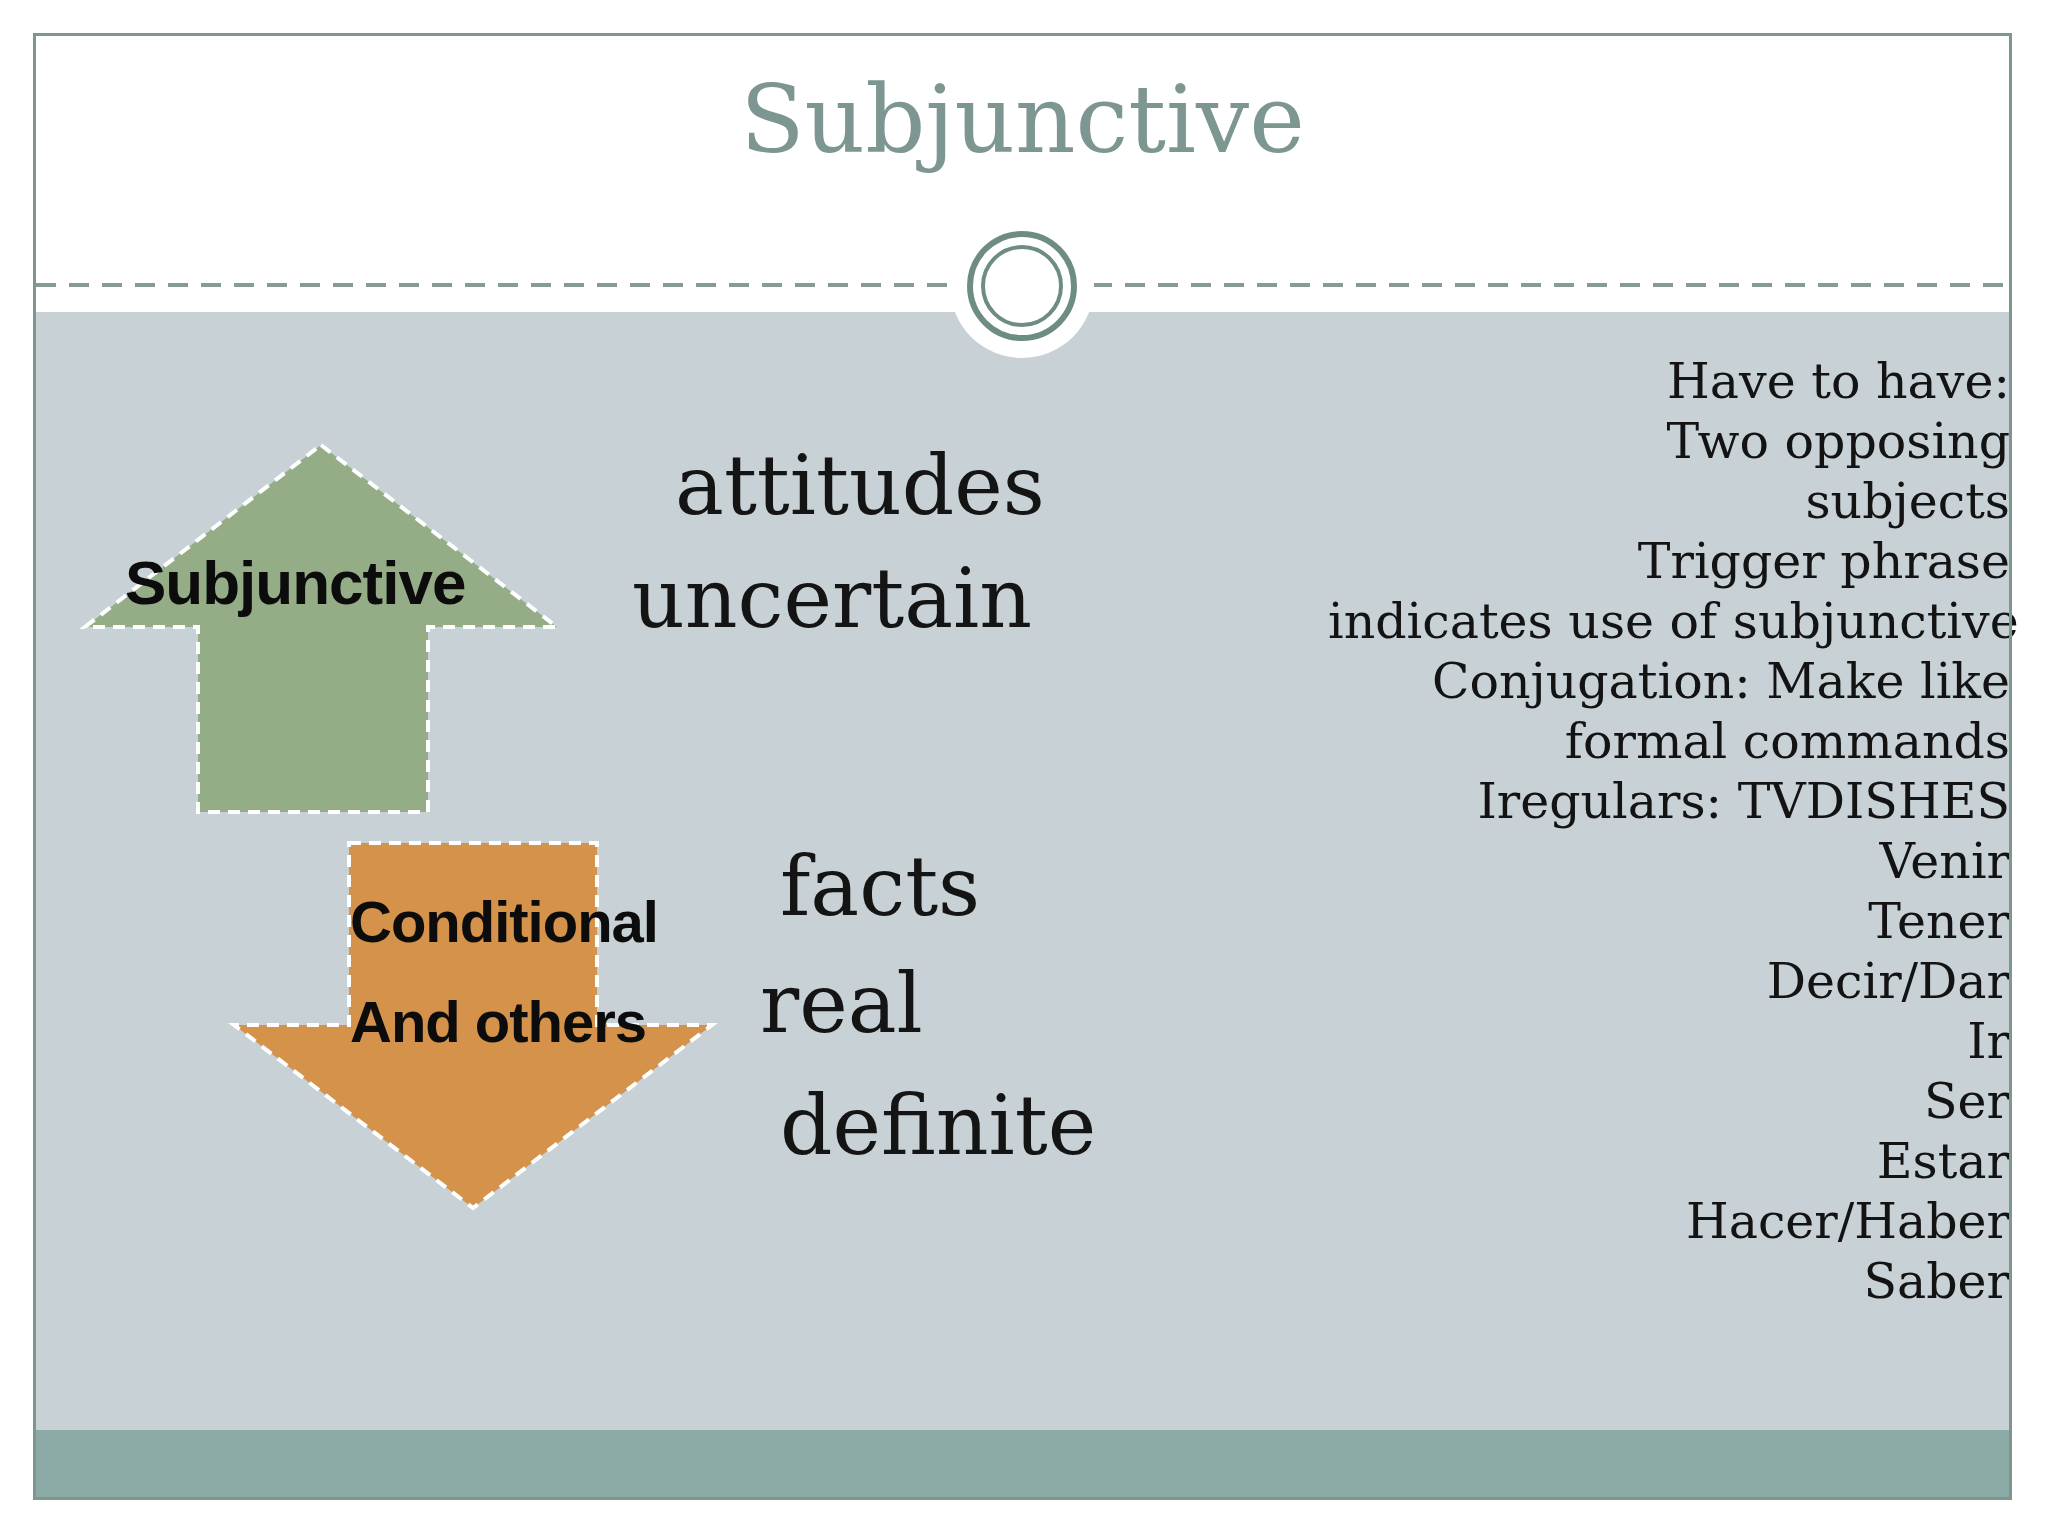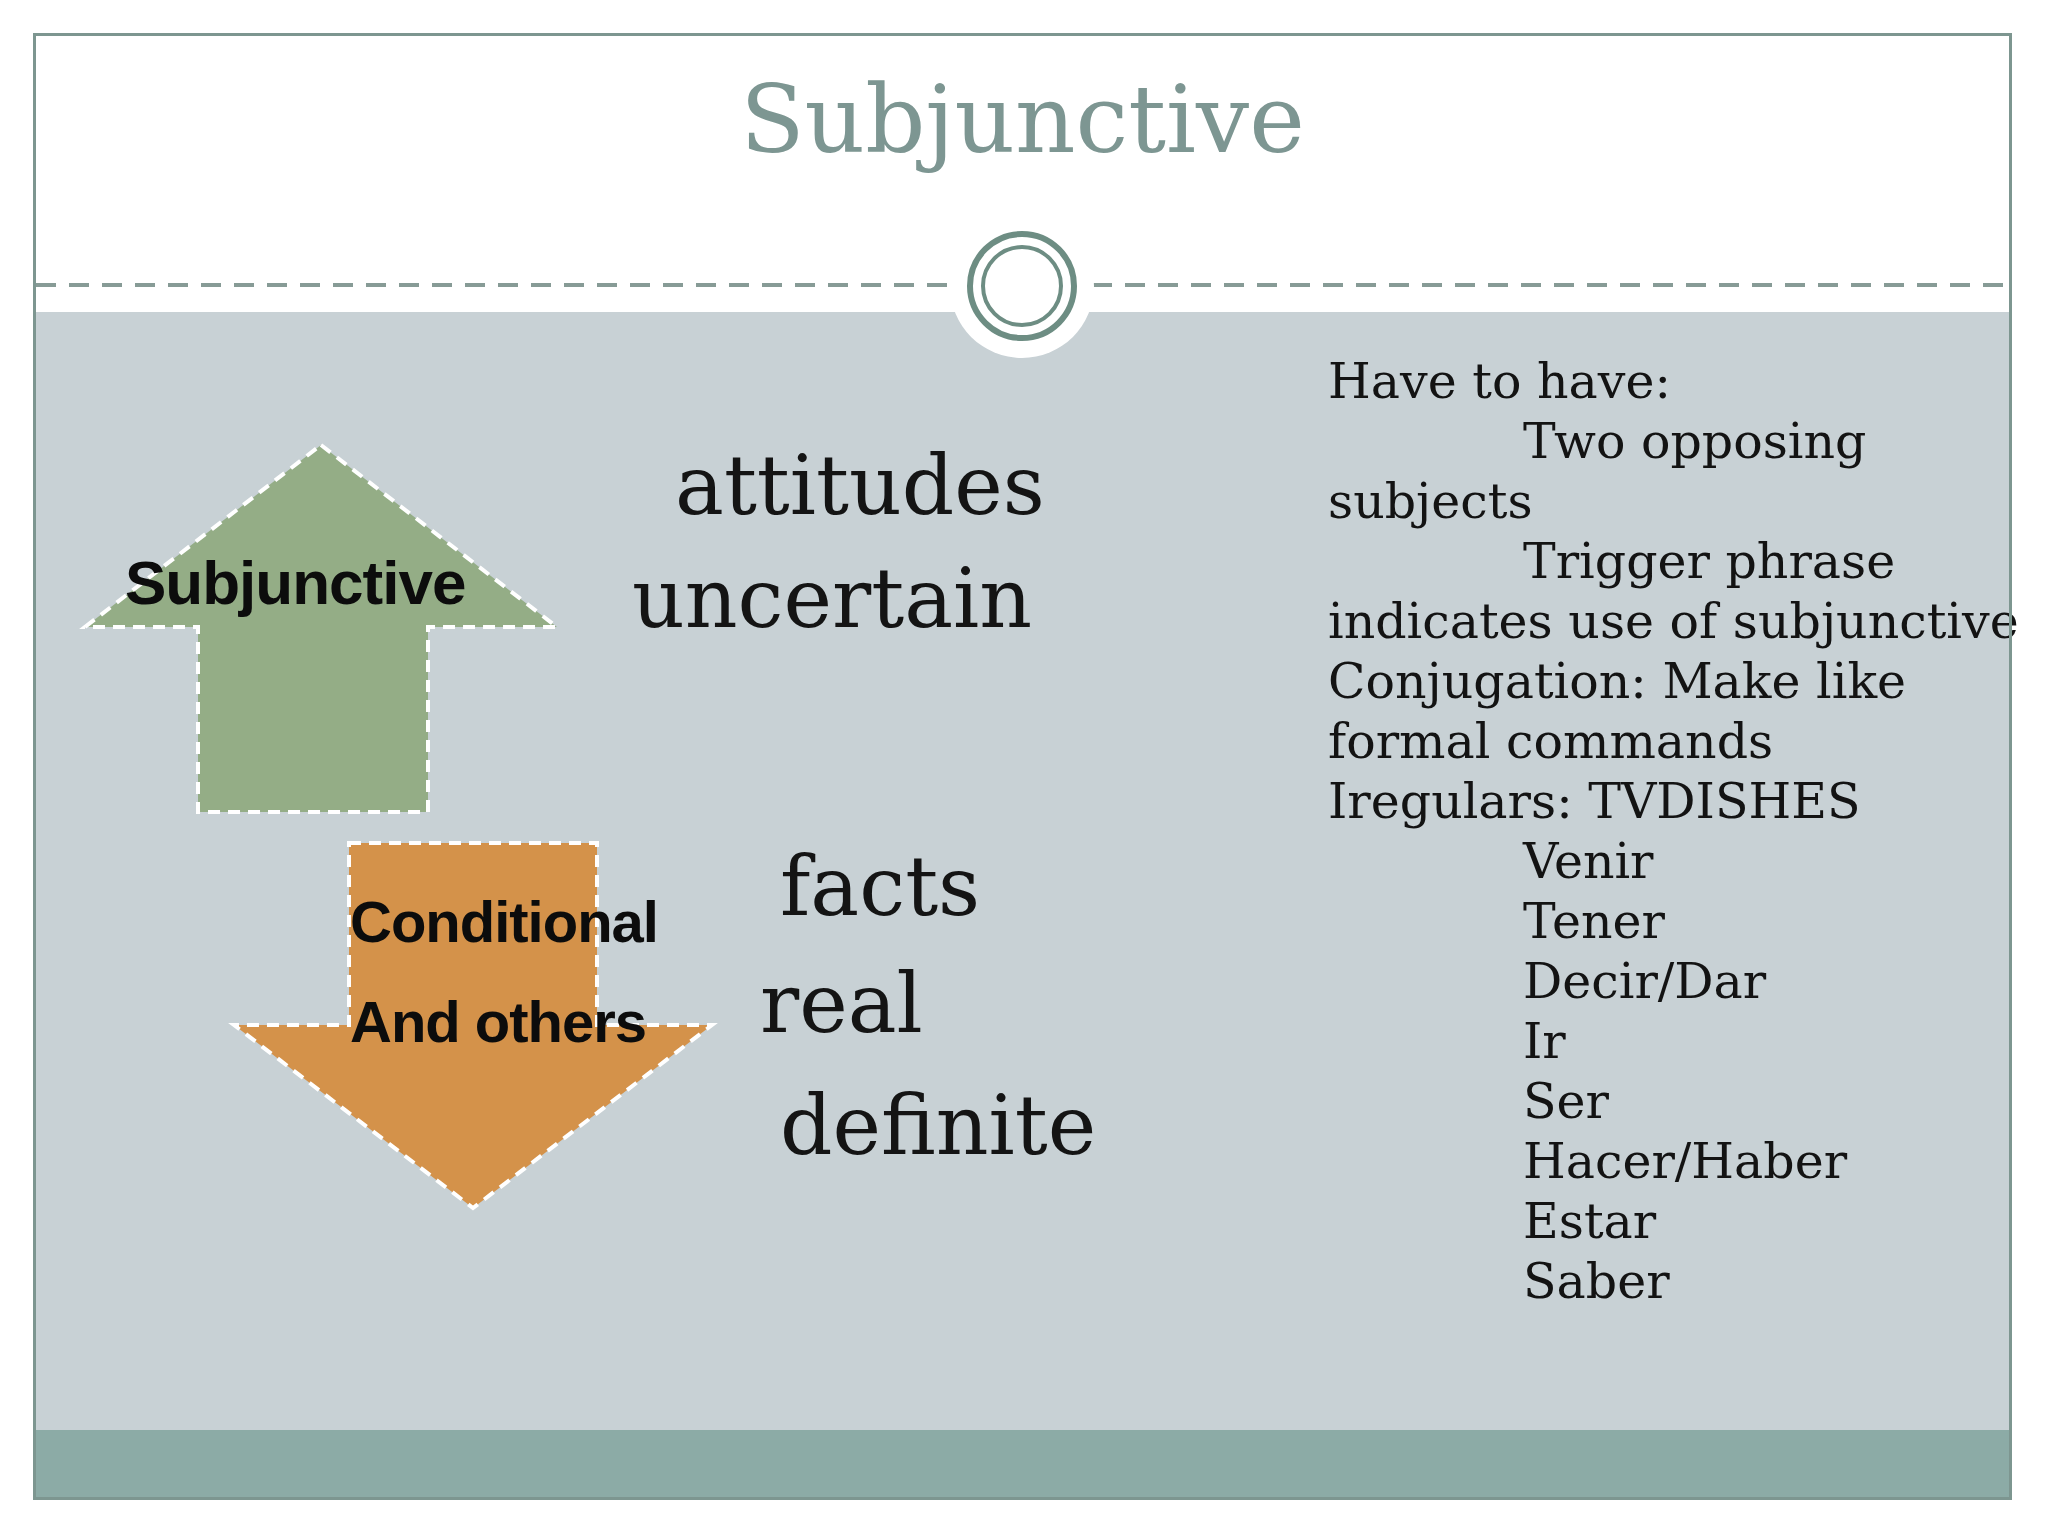--- a/index.html
+++ b/index.html
@@ -37,21 +37,21 @@
   #down-arrow-label-bottom{left:350px;top:993px;font-size:58px;}
   
   .big-word{font-size:82px;line-height:1;color:#141414;z-index:4;white-space:nowrap;}
   #word-attitudes{left:632px;top:445px;margin-left:43px;}
   #word-uncertain{left:632px;top:558px;}
   #word-hypothetical{left:632px;top:672px;}
   #word-facts{left:780px;top:846px;}
   #word-real{left:760px;top:963px;}
   #word-definite{left:780px;top:1085px;}
   
-  #notes{left:1328px;top:352px;width:682px;z-index:4;color:#131313;}
+  #notes{left:1328px;top:352px;width:682px;z-index:4;color:#131313;text-align:right;}
   .notes-line{font-size:49px;line-height:60px;height:60px;white-space:nowrap;}
   .notes-line.indent{padding-left:195px;}
 </style>
 </head>
 <body>
 
 <div id="slide">
 
   <div class="abs" id="content-band"></div>
   <div class="abs" id="bottom-bar"></div>
@@ -89,20 +89,20 @@
     <div class="notes-line indent">Trigger phrase</div>
     <div class="notes-line">indicates use of subjunctive</div>
     <div class="notes-line">Conjugation: Make like</div>
     <div class="notes-line">formal commands</div>
     <div class="notes-line">Iregulars: TVDISHES</div>
     <div class="notes-line indent">Venir</div>
     <div class="notes-line indent">Tener</div>
     <div class="notes-line indent">Decir/Dar</div>
     <div class="notes-line indent">Ir</div>
     <div class="notes-line indent">Ser</div>
+    <div class="notes-line indent">Estar</div>
     <div class="notes-line indent">Hacer/Haber</div>
-    <div class="notes-line indent">Estar</div>
     <div class="notes-line indent">Saber</div>
   </div>
 
   <div class="abs" id="frame"></div>
 
 </div>
 
 </body></html>

